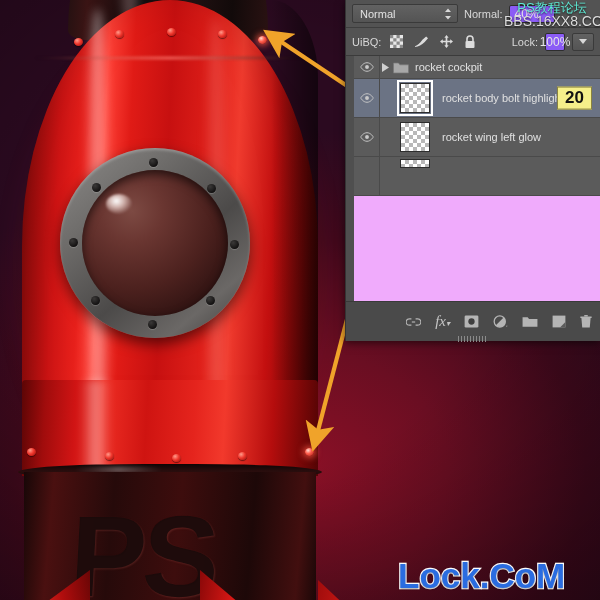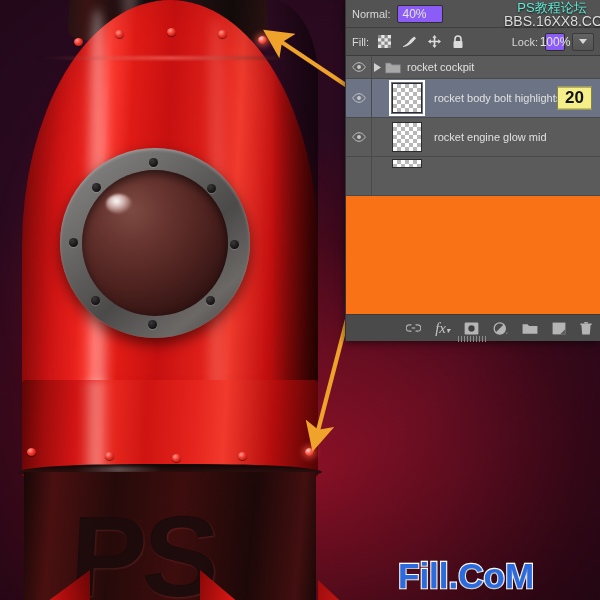--- a/index.html
+++ b/index.html
@@ -224,21 +224,21 @@
   }
 
   .lockrow{
     height:28px; display:flex; align-items:center; padding:0 6px;
     background:#535353; border-bottom:1px solid #3b3b3b; gap:7px;
   }
   .lockicons{ display:flex; align-items:center; gap:11px; margin-left:2px; }
   .spacer{ flex:1 1 auto; }
 
   
-  #layerlist{ position:absolute; top:56px; left:0; right:0; height:258px; overflow:hidden; background:#f97316; }
+  #layerlist{ position:absolute; top:56px; left:8px; right:0; height:258px; overflow:hidden; background:#f0abfc; }
   .lrow{
     position:relative; display:flex; align-items:center;
     height:39px; border-bottom:1px solid #4a4a4a; background:#5b5b5b;
   }
   .lrow.group{ height:23px; }
   .lrow.selected{ background:#6b7384; }
   .eye-cell{
     width:26px; height:100%; display:flex; align-items:center; justify-content:center;
     border-right:1px solid #4a4a4a; flex:0 0 26px;
   }
@@ -257,21 +257,21 @@
   .lrow.group .lname{ margin-left:6px; }
   .badge40{
     position:absolute; right:8px; top:50%; transform:translateY(-50%);
     background:#f5ef8a; border:1px solid #8a8340;
     color:#111; font-size:17px; font-weight:bold;
     padding:1px 7px 2px; line-height:1.05;
   }
   .folder{ width:16px; height:13px; margin-left:3px; flex:0 0 16px; }
 
   #panel-bottom{
-    position:absolute; left:0; bottom:0; width:100%; height:27px;
+    position:absolute; left:0; bottom:0; width:100%; height:40px;
     background:#4a4a4a; border-top:1px solid #3a3a3a;
     display:flex; align-items:center; justify-content:flex-end; gap:14px;
     padding-right:8px;
   }
   .grip{
     position:absolute; left:50%; transform:translateX(-50%); bottom:-1px;
     width:30px; height:6px;
     background:repeating-linear-gradient(90deg,#8a8a8a 0 1px, transparent 1px 3px);
   }
 </style>
@@ -323,49 +323,56 @@
       <div class="ph-bolt" style="left:147px; top:36px;"></div>
       <div class="ph-bolt" style="left:170px; top:92px;"></div>
       <div class="ph-bolt" style="left:146px; top:148px;"></div>
       <div class="ph-bolt" style="left:88px;  top:172px;"></div>
       <div class="ph-bolt" style="left:31px;  top:148px;"></div>
       <div class="ph-bolt" style="left:9px;   top:90px;"></div>
       <div class="ph-bolt" style="left:32px;  top:35px;"></div>
     </div>
   </div>
 
-  <div class="uibq">Fill.CoM</div>
+  <div class="uibq">Lock.CoM</div>
 </div>
 
 <svg id="arrows" viewBox="0 0 600 600">
   <defs>
     <marker id="ah" markerWidth="7" markerHeight="7" refX="5.6" refY="3.5" orient="auto">
       <path d="M0,0 L7,3.5 L0,7 L1.6,3.5 z" fill="#f0a32a"></path>
     </marker>
   </defs>
   <line x1="398" y1="120" x2="268" y2="33" stroke="#f0a32a" stroke-width="4.2" marker-end="url(#ah)"></line>
   <line x1="400" y1="116" x2="314" y2="446" stroke="#f0a32a" stroke-width="4.2" marker-end="url(#ah)"></line>
 </svg>
 
 <div id="panel">
 
   <div class="blendrow">
+    <div class="combo">
+      <span>Normal</span>
+      <svg class="arrows" viewBox="0 0 8 12">
+        <path d="M4 0.5 L7 4 L1 4 Z" fill="#d8d8d8"></path>
+        <path d="M4 11.5 L1 8 L7 8 Z" fill="#d8d8d8"></path>
+      </svg>
+    </div>
     <span class="lbl">Normal:</span>
     <div class="valbox opacity-val">
       <span>40%</span>
     </div>
   </div>
 
   <div style="position:absolute; left:158px; top:1px; width:96px; text-align:center; pointer-events:none;">
     <div style="font-size:13px; color:#5eead4; text-shadow:0 1px 2px rgba(0,0,0,0.8); line-height:14px;">PS教程论坛</div>
     <div style="font-size:14px; color:#dcdcdc; text-shadow:0 1px 2px rgba(0,0,0,0.8); line-height:12px;">BBS.16XX8.COM</div>
   </div>
 
   <div class="lockrow">
-    <span class="lbl">Fill:</span>
+    <span class="lbl">UiBQ:</span>
     <div class="lockicons">
       <svg width="13" height="13" viewBox="0 0 12 12">
         <rect width="12" height="12" fill="#e8e8e8"></rect>
         <rect x="0" y="0" width="3" height="3" fill="#8a8a8a"></rect>
           <rect x="6" y="0" width="3" height="3" fill="#8a8a8a"></rect>
         <rect x="3" y="3" width="3" height="3" fill="#8a8a8a"></rect>
           <rect x="9" y="3" width="3" height="3" fill="#8a8a8a"></rect>
         <rect x="0" y="6" width="3" height="3" fill="#8a8a8a"></rect>
           <rect x="6" y="6" width="3" height="3" fill="#8a8a8a"></rect>
         <rect x="3" y="9" width="3" height="3" fill="#8a8a8a"></rect>
@@ -423,32 +430,32 @@
         </svg>
       </div>
       <div class="tw-cell"></div>
       <div class="thumb sel-out" style="margin-left:10px;"></div>
       <span class="lname">rocket body bolt highlights</span>
       <span class="badge40">20</span>
     </div>
 
 
 
-
     <div class="lrow">
       <div class="eye-cell">
         <svg width="14" height="10" viewBox="0 0 16 11">
           <path d="M8 0.6 C3.5 0.6 0.8 5.5 0.8 5.5 S3.5 10.4 8 10.4 S15.2 5.5 15.2 5.5 S12.5 0.6 8 0.6 Z" fill="none" stroke="#c9c9c9" stroke-width="1.1"></path>
           <circle cx="8" cy="5.5" r="2.2" fill="#c9c9c9"></circle>
         </svg>
       </div>
       <div class="tw-cell"></div>
       <div class="thumb" style="margin-left:10px;"></div>
-      <span class="lname">rocket engine glow mid</span>
-    </div>
+      <span class="lname">rocket wing left glow</span>
+    </div>
+
 
     <div class="lrow">
       <div class="eye-cell"></div>
       <div class="tw-cell"></div>
       <div class="thumb partial" style="margin-left:10px;"></div>
     </div>
   </div>
 
   <div id="panel-bottom">
     <svg width="15" height="12" viewBox="0 0 18 12">

